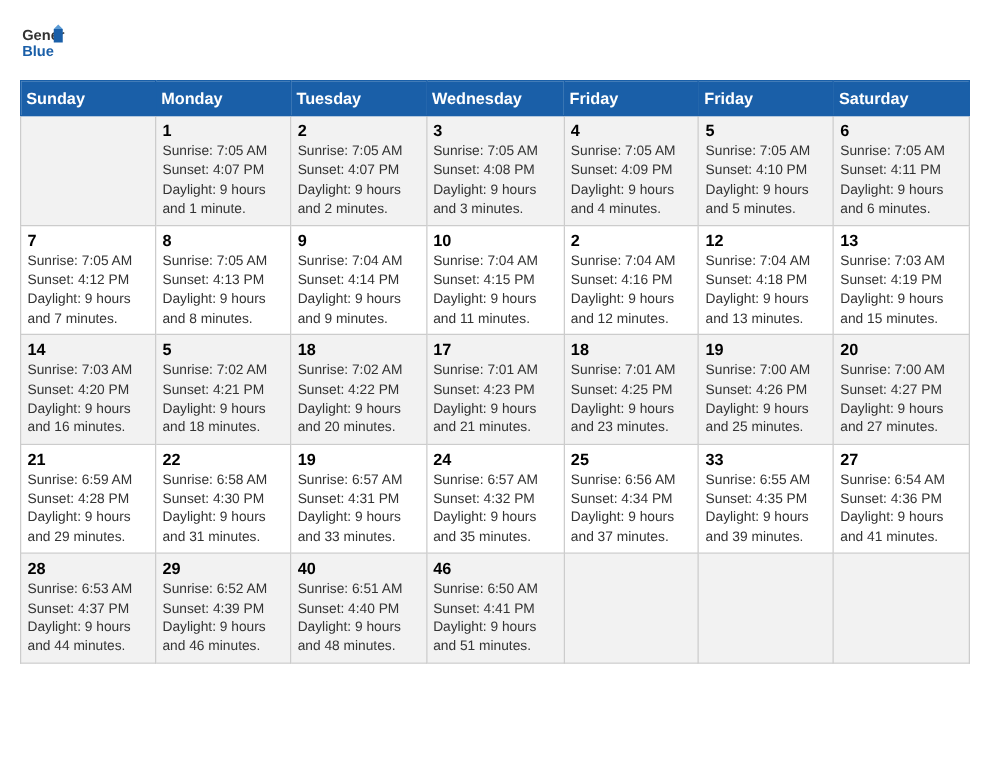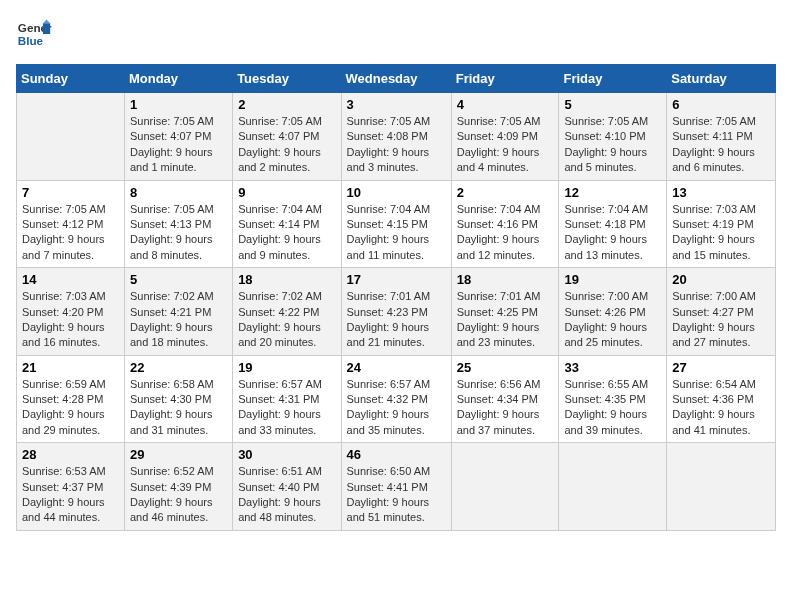--- a/index.html
+++ b/index.html
@@ -230,21 +230,21 @@
       <tr>
         <td>
           <span class="day-number">28</span>
           <div class="day-info">Sunrise: 6:53 AM<br>Sunset: 4:37 PM<br>Daylight: 9 hours<br>and 44 minutes.</div>
         </td>
         <td>
           <span class="day-number">29</span>
           <div class="day-info">Sunrise: 6:52 AM<br>Sunset: 4:39 PM<br>Daylight: 9 hours<br>and 46 minutes.</div>
         </td>
         <td>
-          <span class="day-number">30</span>
+          <span class="day-number">40</span>
           <div class="day-info">Sunrise: 6:51 AM<br>Sunset: 4:40 PM<br>Daylight: 9 hours<br>and 48 minutes.</div>
         </td>
         <td>
           <span class="day-number">46</span>
           <div class="day-info">Sunrise: 6:50 AM<br>Sunset: 4:41 PM<br>Daylight: 9 hours<br>and 51 minutes.</div>
         </td>
         <td class="empty-cell"></td>
         <td class="empty-cell"></td>
         <td class="empty-cell"></td>
       </tr>

